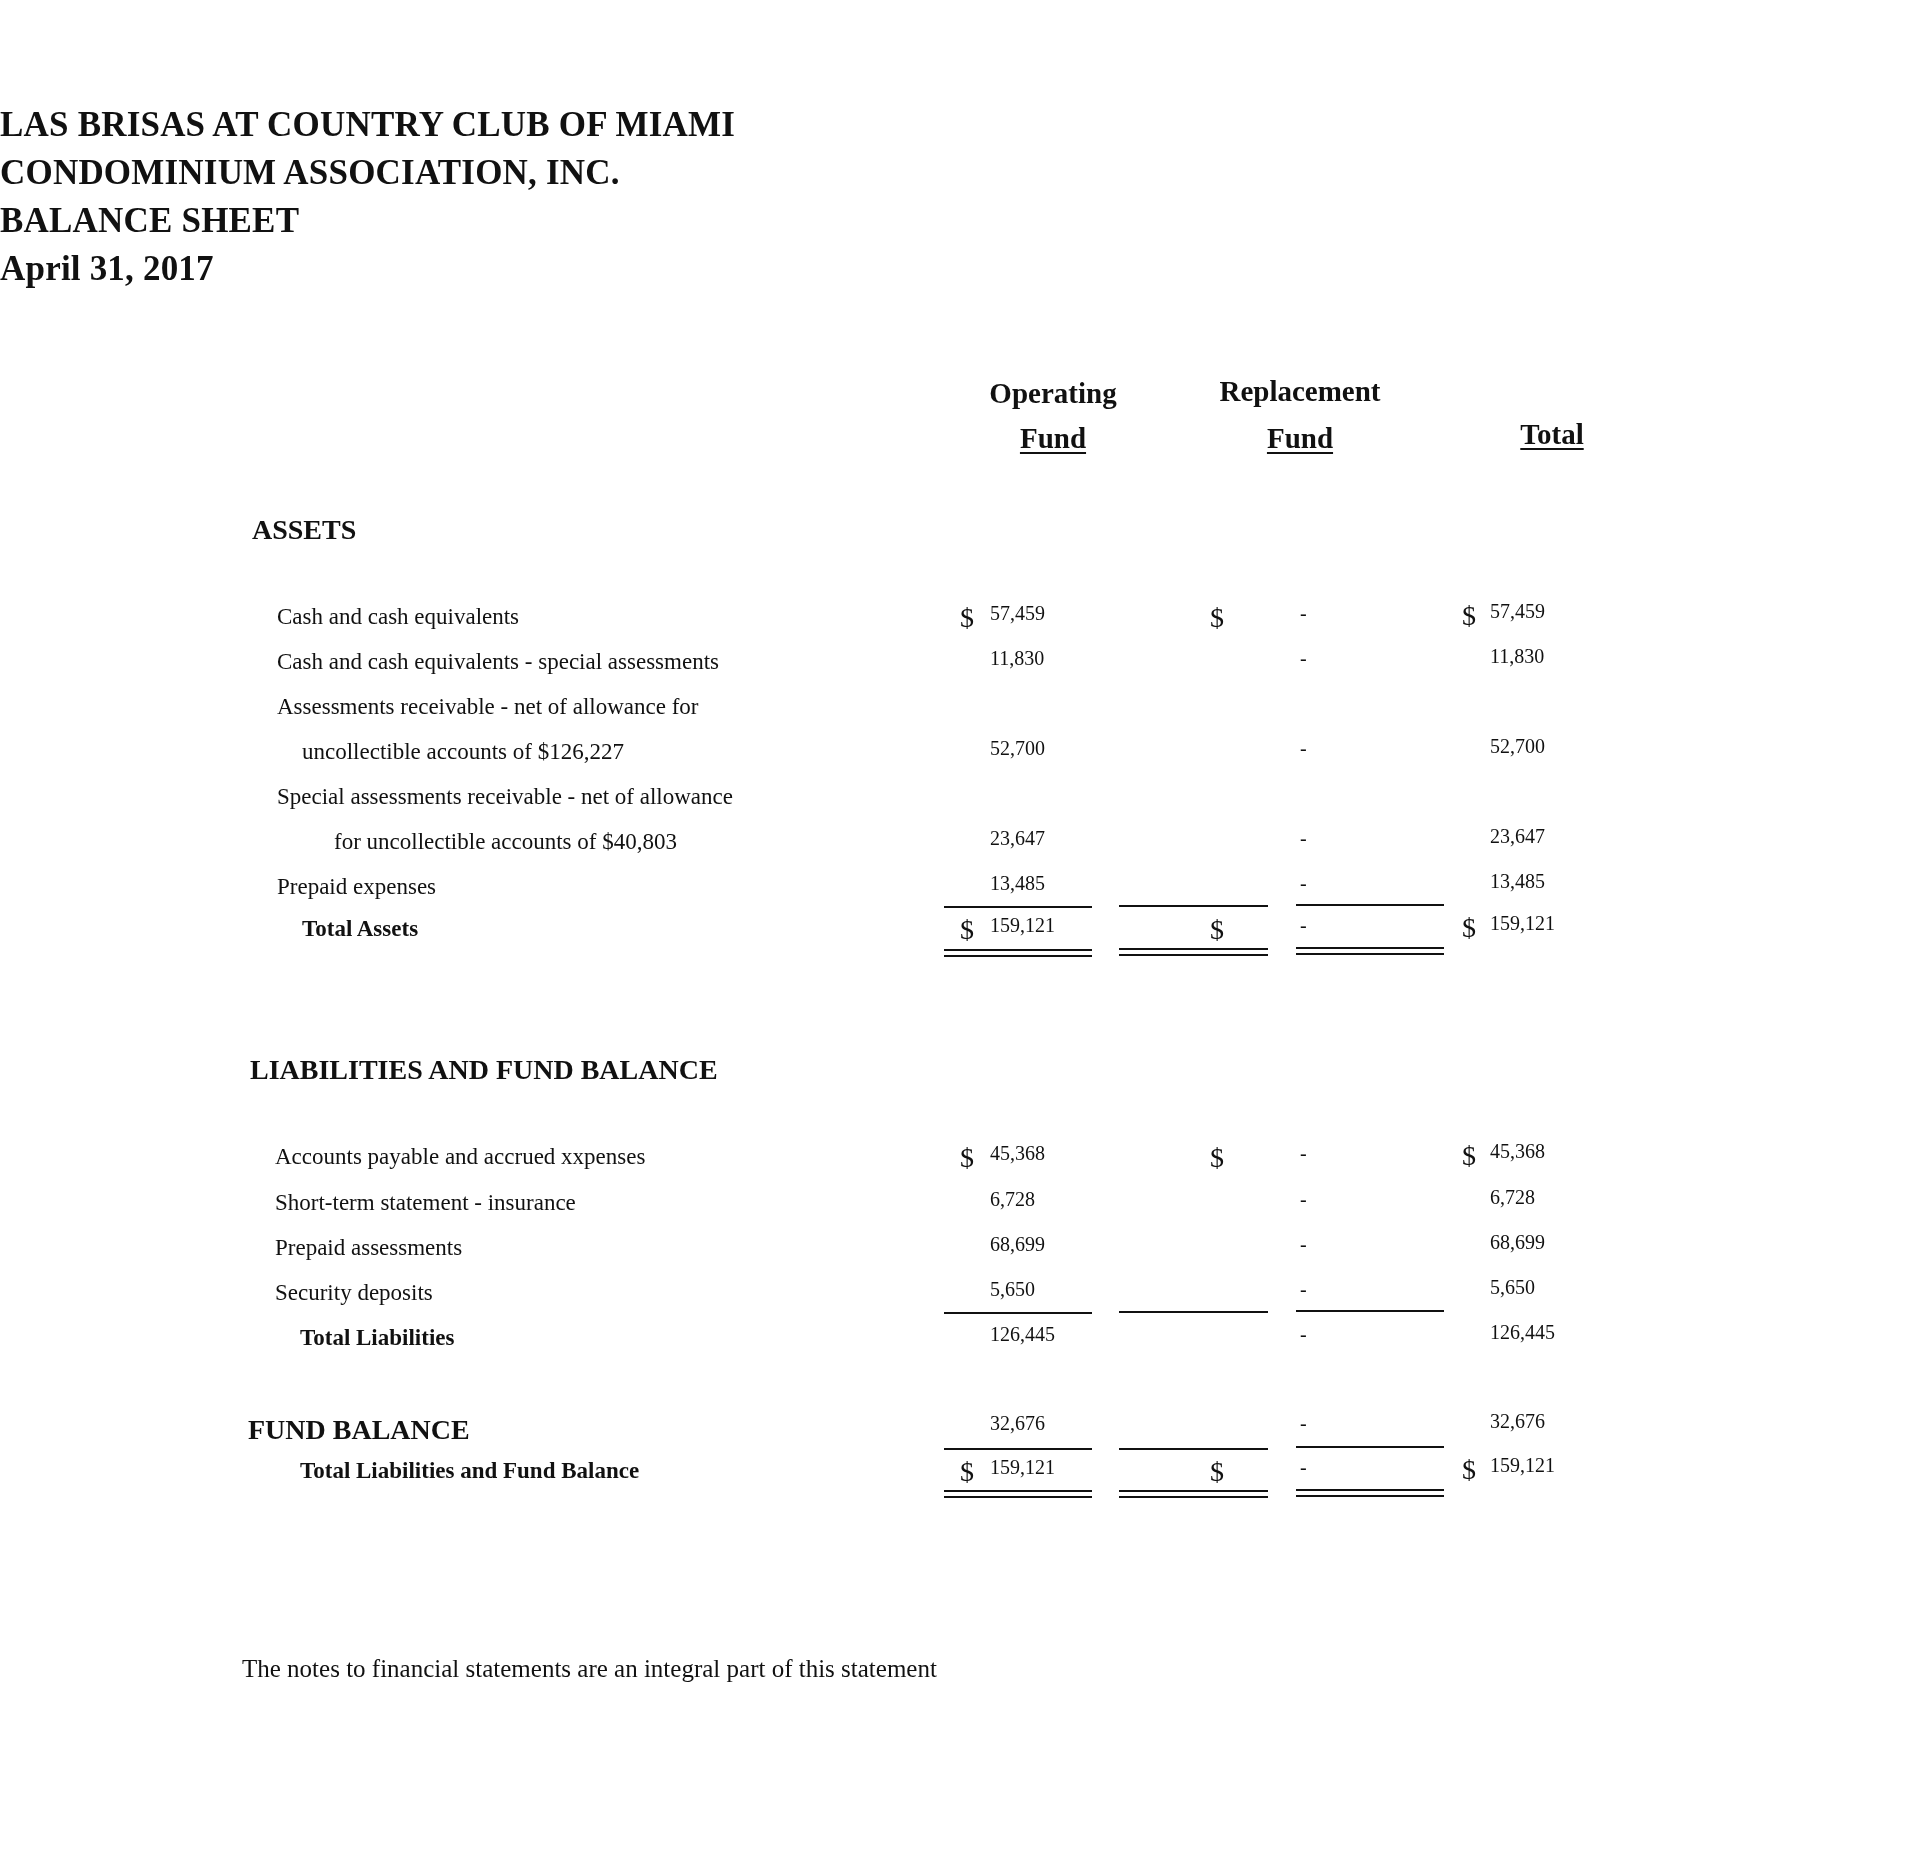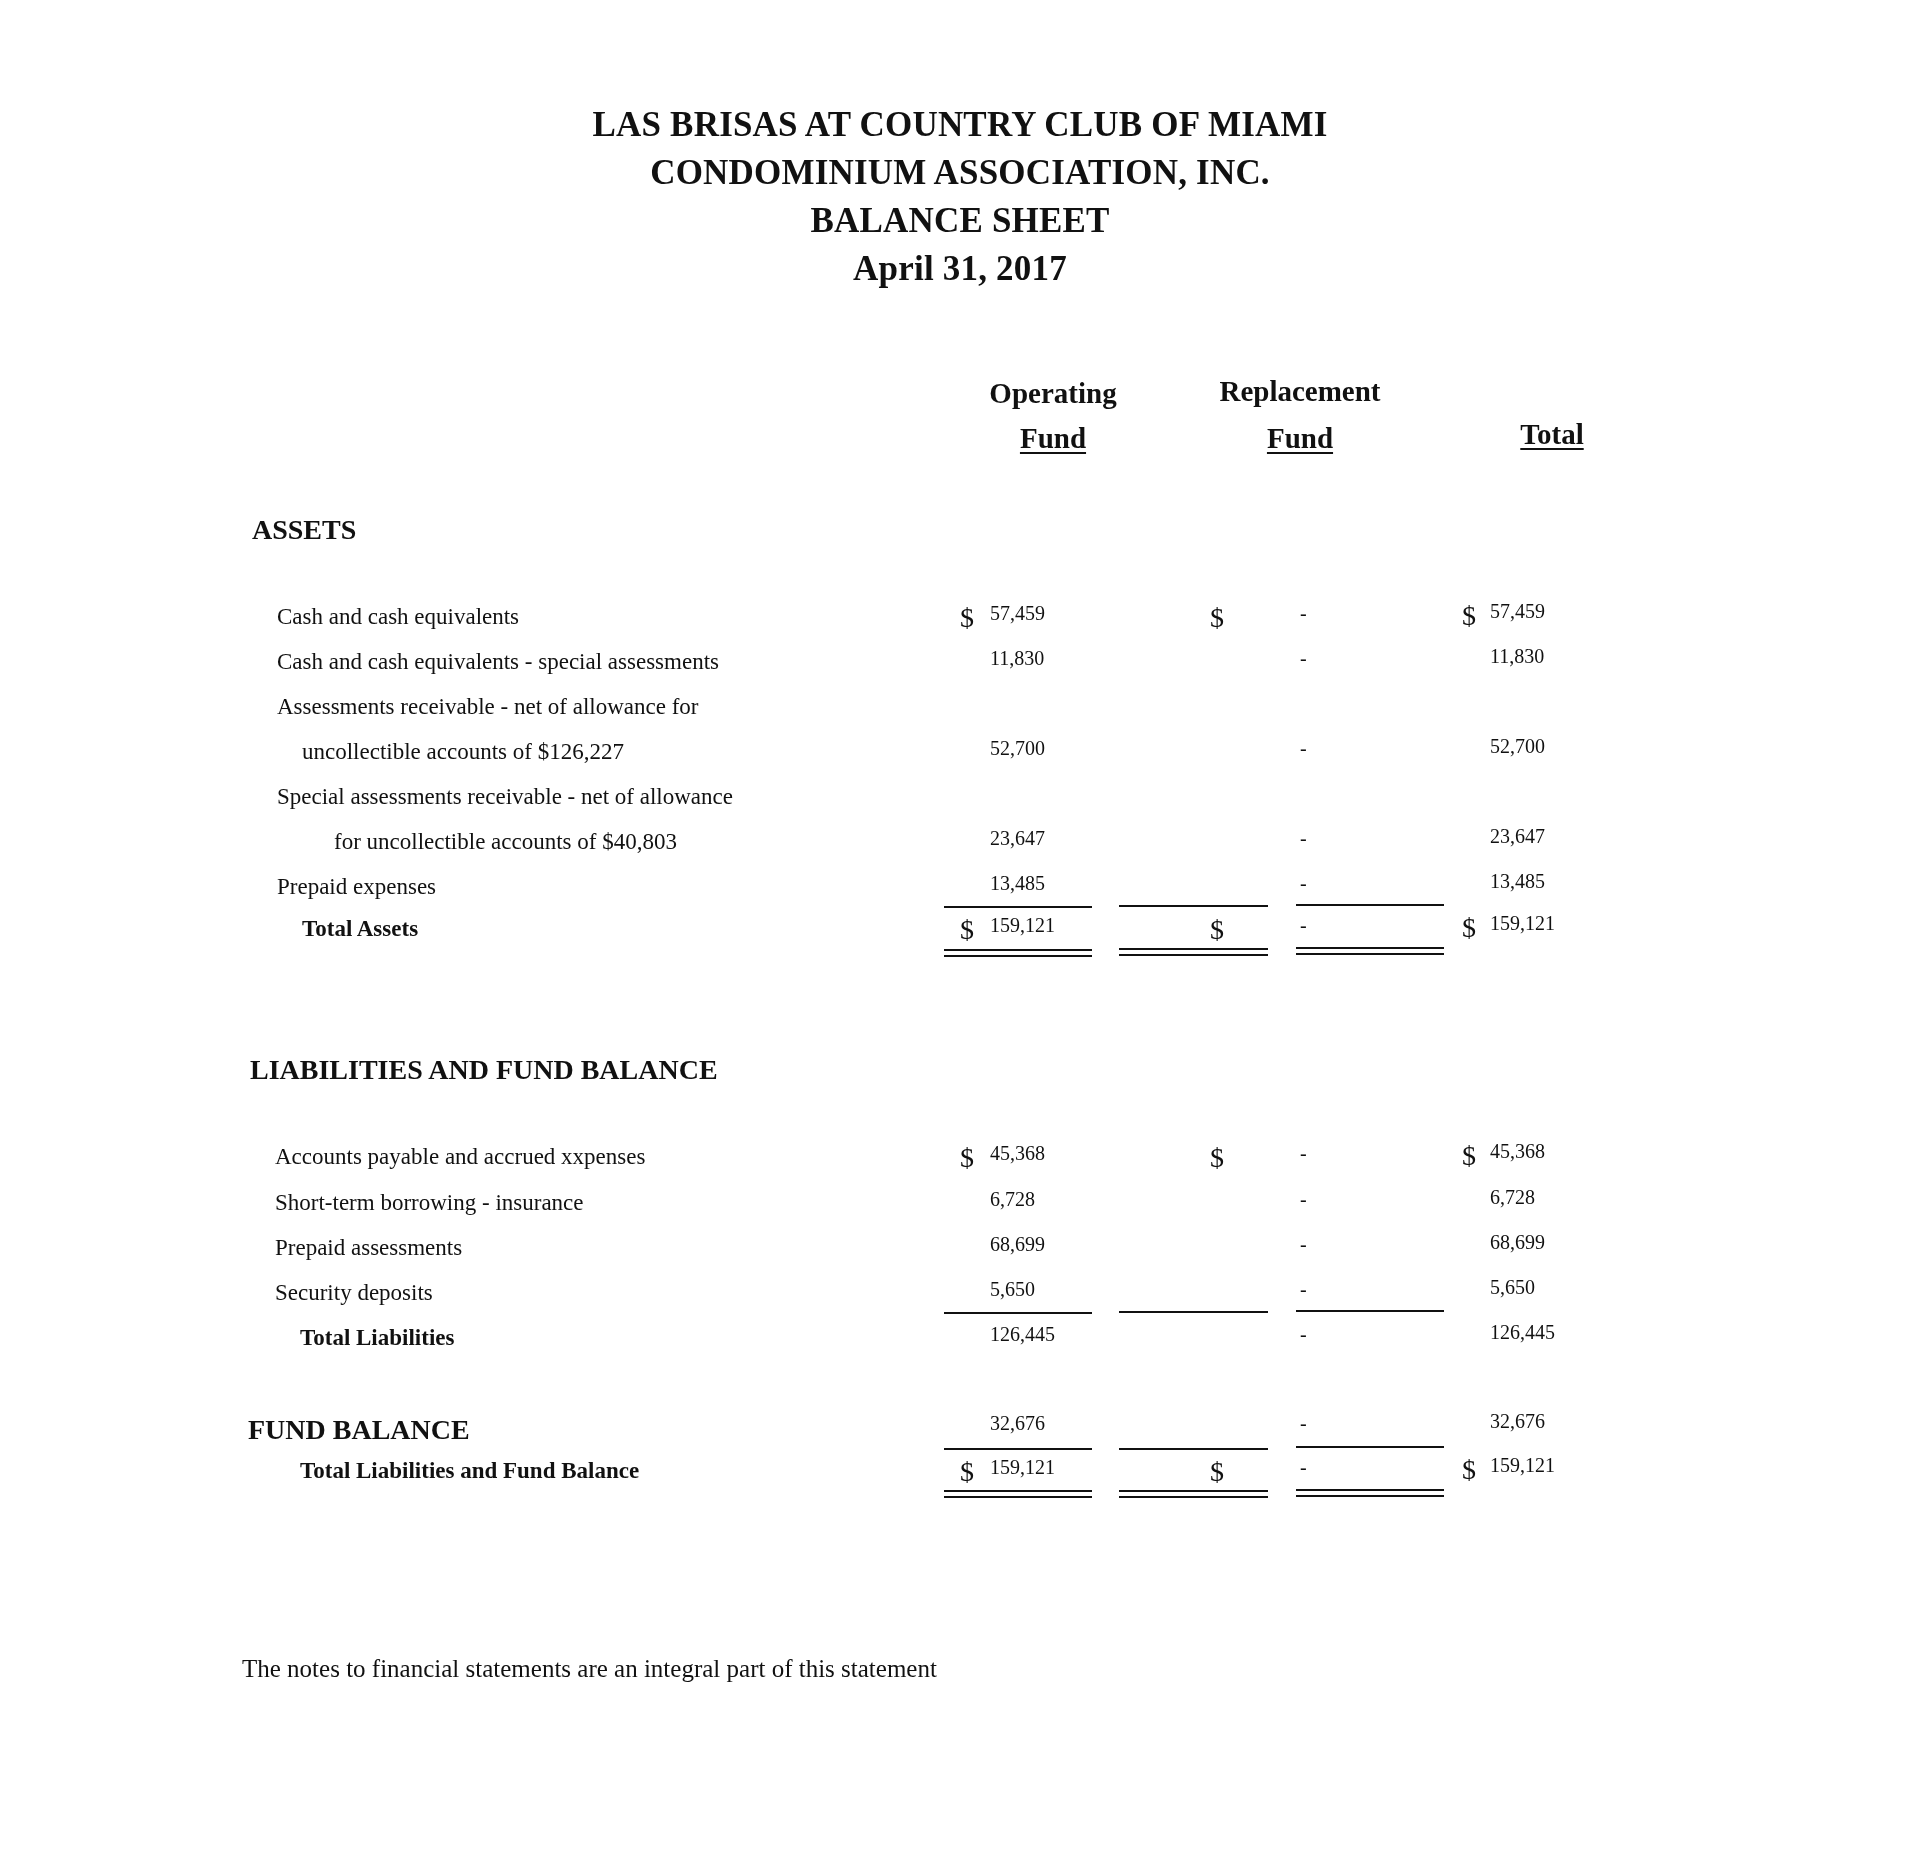--- a/index.html
+++ b/index.html
@@ -1,18 +1,18 @@
 <!DOCTYPE html>
 <html><head>
 <meta charset="utf-8">
 <style>
   html, body { margin:0; padding:0; background:#ffffff; }
   body { width:1920px; height:1852px; position:relative; font-family:"Liberation Serif", serif; color:#111; overflow:hidden; }
   .abs { position:absolute; white-space:nowrap; }
-  .title { left:0; width:1920px; text-align:center; font-weight:bold; font-size:35px; line-height:40px; letter-spacing:0.2px; }
+  .title { left:0; width:1920px; text-align:left; font-weight:bold; font-size:35px; line-height:40px; letter-spacing:0.2px; }
   .colhdr { font-weight:bold; font-size:29px; text-align:center; width:200px; }
   .u { text-decoration:underline; text-decoration-thickness:2px; text-underline-offset:4px; }
   .sec { font-weight:bold; font-size:28px; }
   .lbl { font-size:23px; }
   .lbl.b { font-weight:bold; }
   .num { font-size:20px; text-align:left; }
   .dol { font-size:28px; }
   .line { position:absolute; height:0; border-top:2.5px solid #111; }
   .dline { position:absolute; height:4px; border-top:2.5px solid #111; border-bottom:2.5px solid #111; }
 </style>
@@ -81,21 +81,21 @@
 <div class="abs sec" style="left:250px; top:1054px;">LIABILITIES AND FUND BALANCE</div>
 
 <div class="abs lbl" style="left:275px; top:1144px;">Accounts payable and accrued xxpenses</div>
 <div class="abs dol" style="left:960px; top:1142px;">$</div>
 <div class="abs num" style="left:990px; width:148px; top:1142px;">45,368</div>
 <div class="abs dol" style="left:1210px; top:1142px;">$</div>
 <div class="abs num" style="left:1300px; width:58px; top:1142px;">-</div>
 <div class="abs dol" style="left:1462px; top:1140px;">$</div>
 <div class="abs num" style="left:1490px; width:148px; top:1140px;">45,368</div>
 
-<div class="abs lbl" style="left:275px; top:1190px;">Short-term borrowing - insurance</div>
+<div class="abs lbl" style="left:275px; top:1190px;">Short-term statement - insurance</div>
 <div class="abs num" style="left:990px; width:148px; top:1188px;">6,728</div>
 <div class="abs num" style="left:1300px; width:58px; top:1188px;">-</div>
 <div class="abs num" style="left:1490px; width:148px; top:1186px;">6,728</div>
 
 <div class="abs lbl" style="left:275px; top:1235px;">Prepaid assessments</div>
 <div class="abs num" style="left:990px; width:148px; top:1233px;">68,699</div>
 <div class="abs num" style="left:1300px; width:58px; top:1233px;">-</div>
 <div class="abs num" style="left:1490px; width:148px; top:1231px;">68,699</div>
 
 <div class="abs lbl" style="left:275px; top:1280px;">Security deposits</div>

